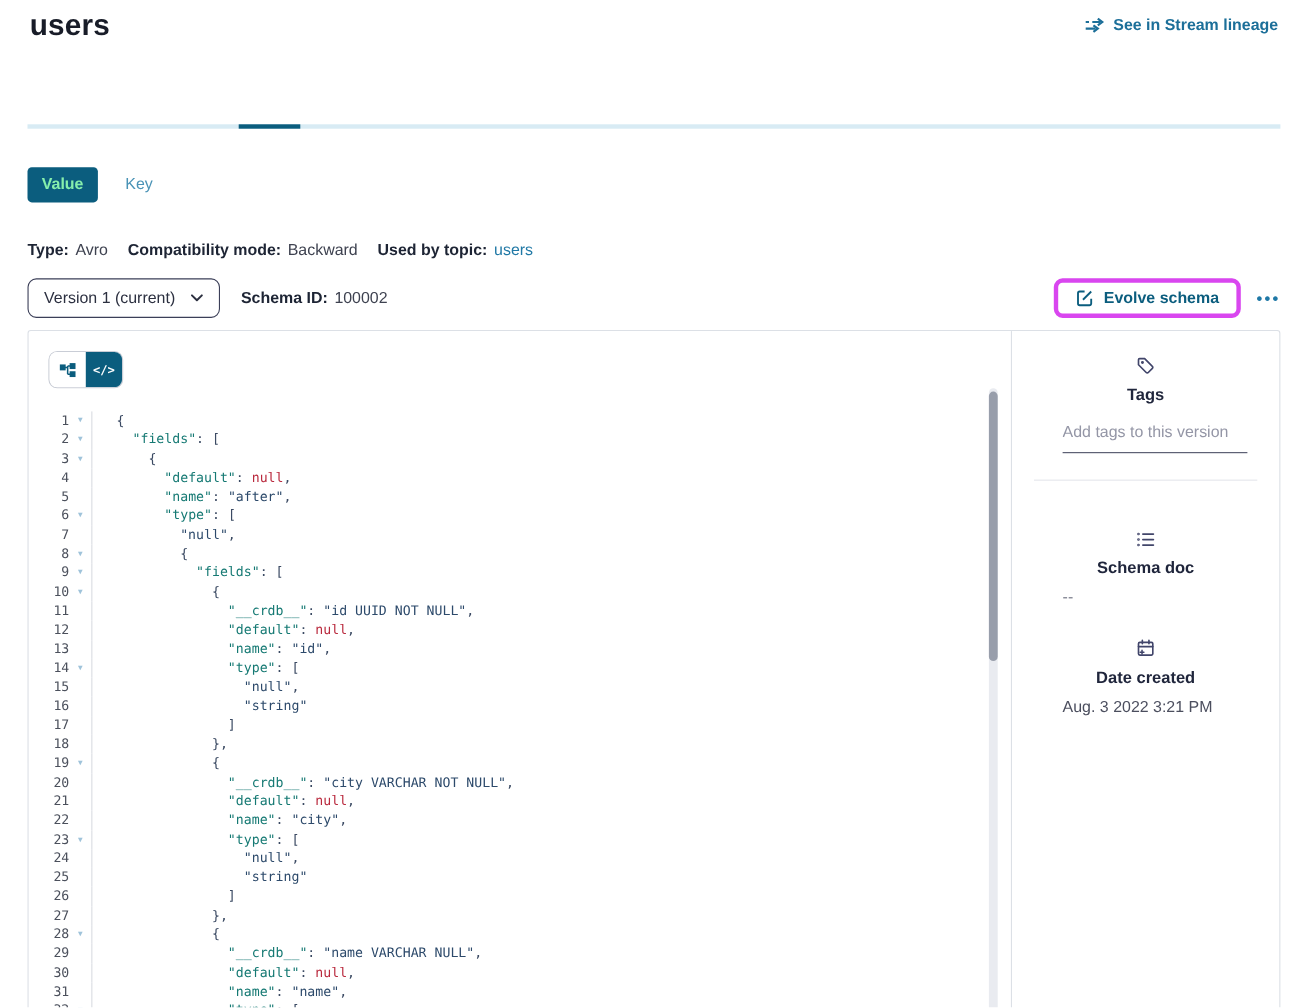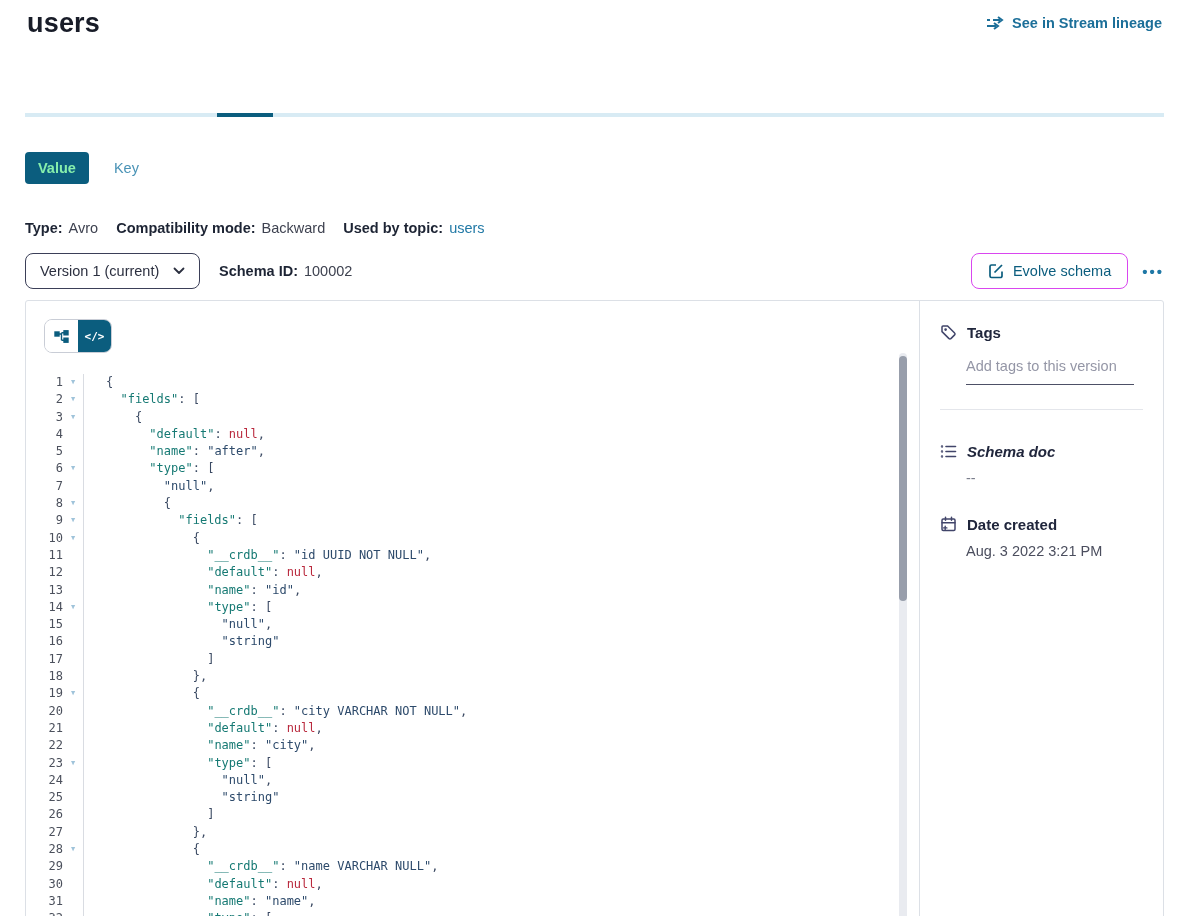--- a/index.html
+++ b/index.html
@@ -34,21 +34,21 @@
   .version-select { width:175px; height:36px; border:1px solid #3b3f58; border-radius:8px; background:#fff;
     display:flex; align-items:center; justify-content:space-between; padding:0 14px; font-size:14.5px;
     color:#2c3040; cursor:pointer; }
   .schema-id { margin-left:19px; font-size:14.5px; display:flex; gap:6px; }
   .schema-id b { color:#1d2434; }
   .schema-id span.v { color:#3e4250; }
   .spacer { flex:1; }
   .btn { height:36px; border-radius:8px; background:#fff; display:flex; align-items:center; gap:9px;
     padding:0 16px; font-size:14.5px; font-family:inherit; cursor:pointer; }
   .btn-compare { border:1px solid #d9dce2; color:#a6aab6; margin-right:18px; }
-  .btn-evolve { border:1px solid #d946ef; color:#0b5d7e; font-weight:400; }
+  .btn-evolve { border:4px solid #d946ef; color:#0b5d7e; font-weight:700; }
   .dots { margin-left:14px; color:#1f78a6; font-size:15px; font-weight:700; letter-spacing:2px; cursor:pointer; }
   
   .panel { position:absolute; left:25px; top:300px; width:1139px; height:640px;
     border:1px solid #dce0e6; border-radius:3px; display:flex; background:#fff; }
   .code-side { flex:1; min-width:0; position:relative; }
   .view-toggle { display:inline-flex; margin:18px 0 0 18px; border:1px solid #c9cdd6; border-radius:8px; overflow:hidden; }
   .vt-btn { width:33px; height:32px; display:flex; align-items:center; justify-content:center; background:#fff;
     border:none; cursor:pointer; }
   .vt-btn.active { background:#0b5d7e; }
   .vt-code-glyph { color:#fff; font-family:"DejaVu Sans Mono", monospace; font-size:11px; font-weight:700; }
@@ -60,29 +60,29 @@
   .codetxt { border-left:1px solid #d9dce2; padding-left:22px; white-space:pre; flex:1; min-width:0; }
   .c-k { color:#157973; }
   .c-s { color:#2d4a6b; }
   .c-n { color:#b9293d; }
   .c-p { color:#3b4a63; }
   
   .sb-track { position:absolute; top:52px; right:12px; bottom:0; width:8px; background:#e9ebf0; border-radius:4px; }
   .sb-thumb { position:absolute; top:3px; left:0; width:8px; height:245px; background:#989eab; border-radius:4px; cursor:pointer; }
   
   .sidebar { width:244px; border-left:1px solid #dce0e6; padding:23px 20px 20px 20px; flex:none; }
-  .sb-head { display:flex; align-items:center; gap:10px; font-size:15px; font-weight:700; color:#20263c; }
+  .sb-head { display:flex; align-items:center; gap:10px; font-size:15px; font-weight:700; color:#20263c;flex-direction:column; }
   .sb-head svg { flex:none; }
   .tags-input { display:block; margin:17px 0 0 26px; width:168px; border:none; border-bottom:1px solid #4d5066;
     padding:0 0 10px 0; font-size:14.5px; font-family:inherit; color:#3e4250; background:transparent; outline:none; }
   .tags-input::placeholder { color:#9496a6; }
   .sb-divider { margin-top:24px; height:1px; background:#e4e6eb; }
   .sb-value { margin:10px 0 0 26px; font-size:14.5px; color:#7b7e8c; }
   .sb-value.dark { color:#4b4e5e; }
-  .mt28 { margin-top:33px;font-style:italic; }
+  .mt28 { margin-top:46px; }
   .mt30 { margin-top:30px; }
 </style>
 </head>
 <body>
 
 <div class="page">
 
   <div class="title">users</div>
   <div class="lineage">
     <span style="display:flex;">

